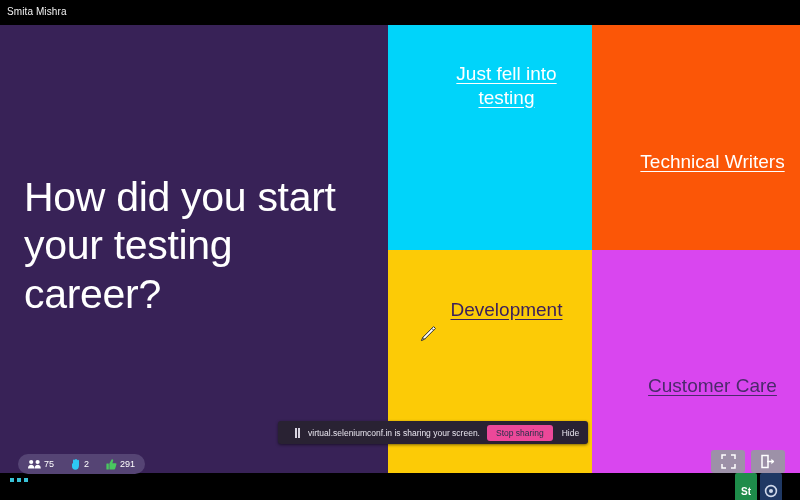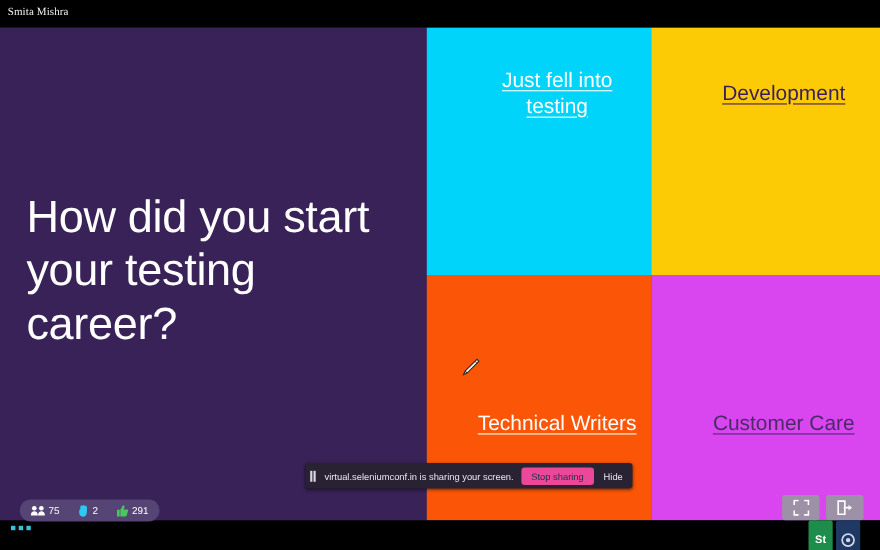--- a/index.html
+++ b/index.html
@@ -13,21 +13,20 @@
     position: relative;
     width: 800px; height: 500px;
     background: #000000;
   }
 
   
   .topbar {
     position: absolute; left: 0; top: 0;
     width: 800px; height: 18px;
     background: #000000;
-    font-family: Liberation Serif, serif;
   }
   .presenter-name {
     position: absolute; left: 7px; top: 6px;
     font-size: 10px; color: #f2f2f2;
     letter-spacing: .1px;
     white-space: nowrap;
   }
 
   
   .slide {
@@ -96,21 +95,21 @@
 
   
   .share-bar {
     position: absolute;
     left: 278px; top: 421px;
     height: 23px;
     background: #292233;
     border-radius: 3px;
     display: flex;
     align-items: center;
-    padding: 0 7px 0 3px;
+    padding: 0 7px 0 16px;
     gap: 7px;
     box-shadow: 0 1px 3px rgba(0,0,0,.5);
   }
   .share-pause-icon {
     display: inline-block;
     width: 7px; height: 10px;
     position: relative;
     flex: none;
   }
   .share-pause-icon i {
@@ -221,26 +220,26 @@
   <div class="slide">
 
     <div class="question">How did you start your testing career?</div>
 
     <div class="quadrants">
 
       <div class="quad q-cyan">
         <div class="quad-label">Just fell into testing</div>
       </div>
 
+      <div class="quad q-orange">
+        <div class="quad-label">Technical Writers</div>
+      </div>
+
       <div class="quad q-yellow">
         <div class="quad-label">Development</div>
-      </div>
-
-      <div class="quad q-orange">
-        <div class="quad-label">Technical Writers</div>
       </div>
 
       <div class="quad q-pink">
         <div class="quad-label">Customer Care</div>
       </div>
 
     </div>
 
     <svg class="pen-cursor" viewBox="0 0 20 20">
       <path d="M15.6 2.6 L17.4 4.4 L6.6 15.2 L3.4 16.6 L4.8 13.4 Z" fill="#ffffff" stroke="#2b2b2b" stroke-width="1"></path>

